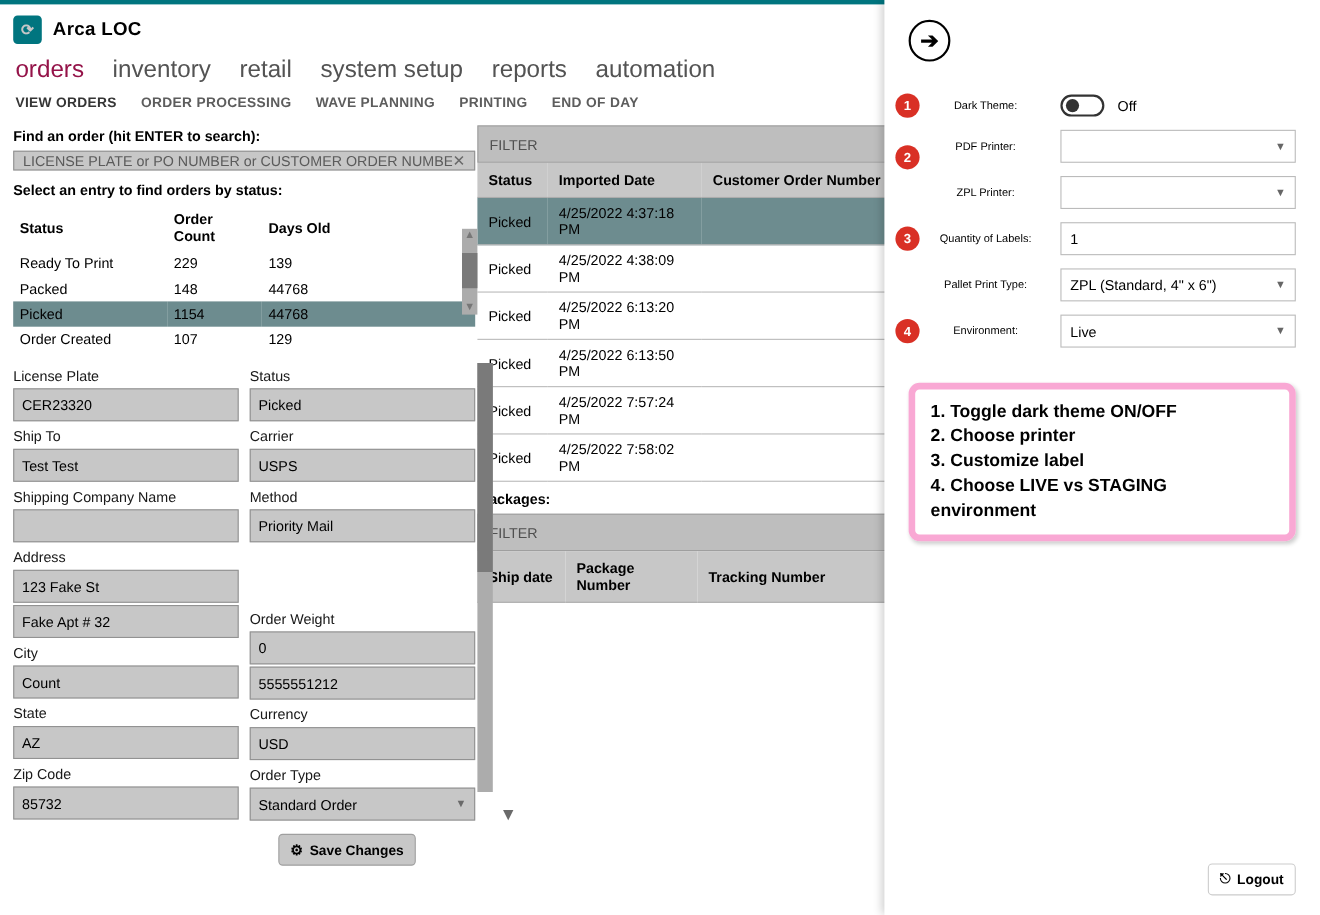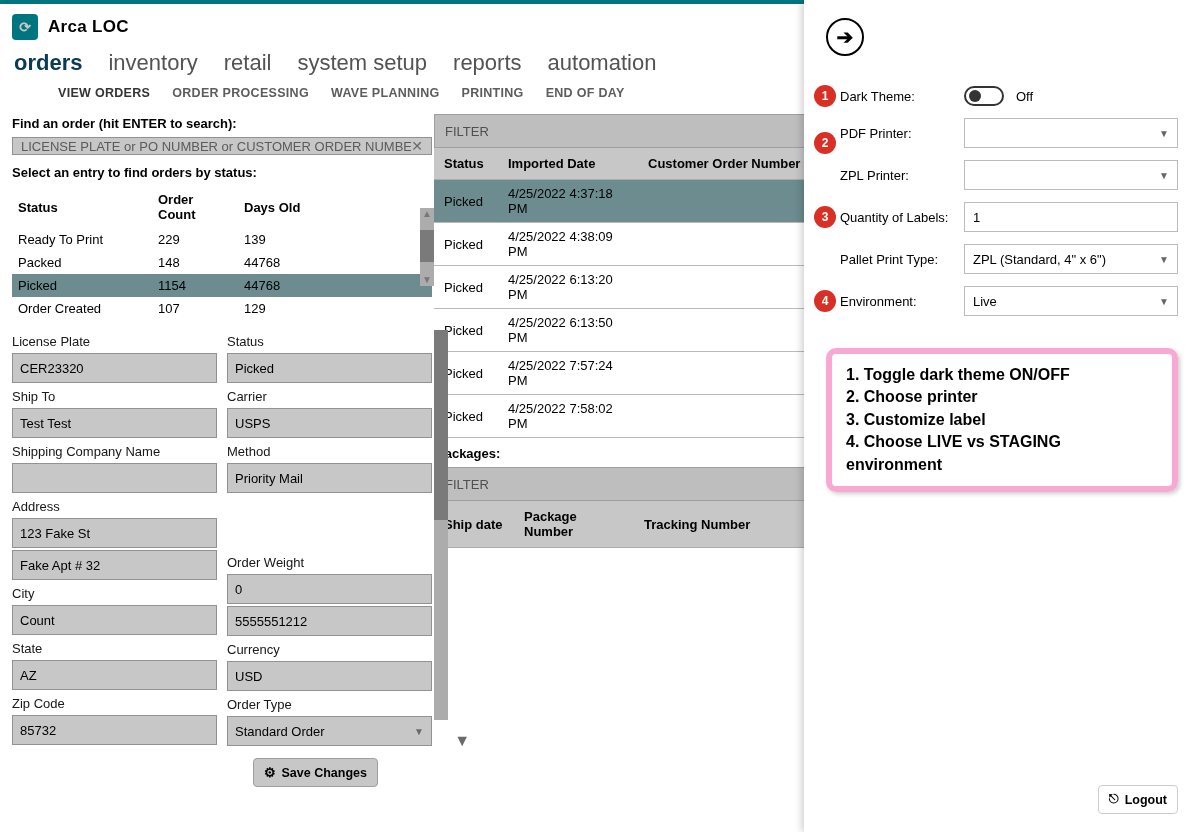--- a/index.html
+++ b/index.html
@@ -8,24 +8,24 @@
   .app { position: relative; width: 1200px; height: 832px; }
   .main-dimmed { position: absolute; inset: 0; filter: brightness(0.78); }
   .topbar { height: 4px; background: #0096a3; }
   .header { display: flex; align-items: center; gap: 10px; padding: 10px 12px 4px; }
   .logo { width: 26px; height: 26px; background: #0096a3; border-radius: 4px; display:flex;align-items:center;justify-content:center;color:#fff;font-weight:bold;font-size:14px;}
   .app-title { font-weight: bold; font-size: 17px; letter-spacing: .3px; }
   .client { margin-left:auto; font-size:14px; color:#333; padding-right:10px;}
   
   .main-nav { display:flex; gap: 26px; padding: 6px 14px 0; color:#6b6b6b; font-size:22px; }
   .main-nav span { cursor:pointer; }
-  .main-nav .active { font-weight:bold; color:#0c4a6e;text-align:right; }
+  .main-nav .active { font-weight:normal; color:#be185d;text-align:right; }
   
   .sub-nav { display:flex; gap: 22px; padding: 10px 14px 14px; font-size:12.5px; font-weight:bold; color:#777; letter-spacing:.3px;}
-  .sub-nav .active { color:#444;margin-left:44px; }
+  .sub-nav .active { color:#444; }
   
   .content { display:flex; gap:2px; padding: 0 12px; height: 640px; }
   .left { width: 420px; display:flex; flex-direction:column; }
   .right { flex:1; display:flex; flex-direction:column; }
   
   .section-label { font-weight:bold; font-size:13px; padding:2px 0 6px; }
   .search-row { display:flex; align-items:center; border:1px solid #bbb; background:#fff; height:34px; padding:0 8px; color:#666; margin-bottom:8px;}
   .search-row input { border:0; outline:0; flex:1; font-size:13px; background:transparent; }
   .x-icon { color:#888; font-size:14px; cursor:pointer; }
   
@@ -62,21 +62,21 @@
   .pkg-btns { display:flex; gap:8px; justify-content:flex-end; padding:12px 0 0;}
   
   .big-caret { font-size:16px; color:#888; padding:4px 0 0 6px; align-self:flex-end;}
   
   
   .side-panel { position:absolute; top:0; right:0; width:396px; height:832px; background:#fff; box-shadow: -2px 0 8px rgba(0,0,0,.2); padding:18px 22px; display:flex; flex-direction:column;}
   .close-circle { width:38px; height:38px; border:2px solid #000; border-radius:50%; display:flex; align-items:center; justify-content:center; font-size:20px; font-weight:bold; cursor:pointer; margin-bottom:30px;}
   
   .setting-row { display:flex; align-items:center; gap:12px; margin-bottom:12px; position:relative;}
   .badge { width:22px; height:22px; border-radius:50%; background:#d93025; color:#fff; font-weight:bold; font-size:12px; display:flex; align-items:center; justify-content:center; position:absolute; left:-12px;}
-  .set-label { width:112px; text-align:left; font-size:13px; }
+  .set-label { width:112px; text-align:center; font-size:10px; }
   .set-control { flex:1; }
   .select-box { border:1px solid #bbb; height:30px; display:flex; align-items:center; justify-content:space-between; padding:0 8px; font-size:13px; background:#fff;}
   .select-box .caret{font-size:10px;color:#666;}
   .text-box { border:1px solid #bbb; height:30px; padding:0 8px; font-size:13px; background:#fff; display:flex; align-items:center;}
   
   .toggle { width:40px; height:20px; border:2px solid #333; border-radius:12px; position:relative; background:#fff;}
   .toggle .knob{ width:12px; height:12px; background:#333; border-radius:50%; position:absolute; top:2px; left:3px;}
   .toggle-wrap{display:flex;align-items:center;gap:12px;}
   
   .callout { border:6px solid #f9a8d4; border-radius:10px; padding:10px 14px; margin-top:20px; font-weight:bold; font-size:16px; line-height:1.4; box-shadow: 2px 2px 4px rgba(0,0,0,.2);}

